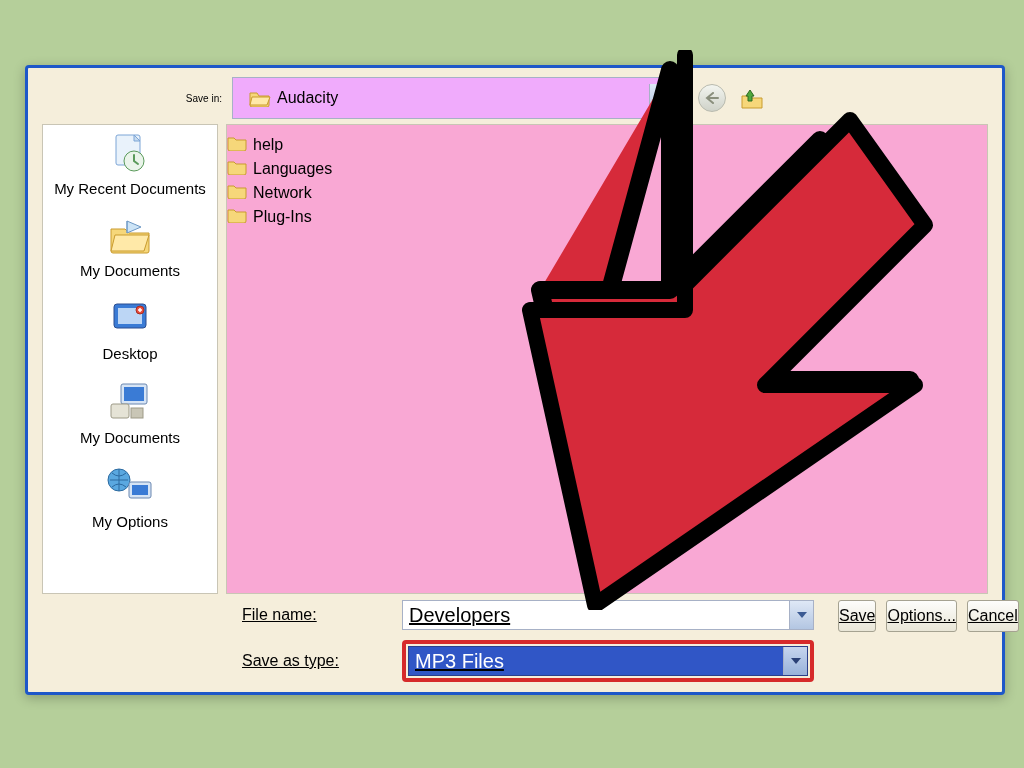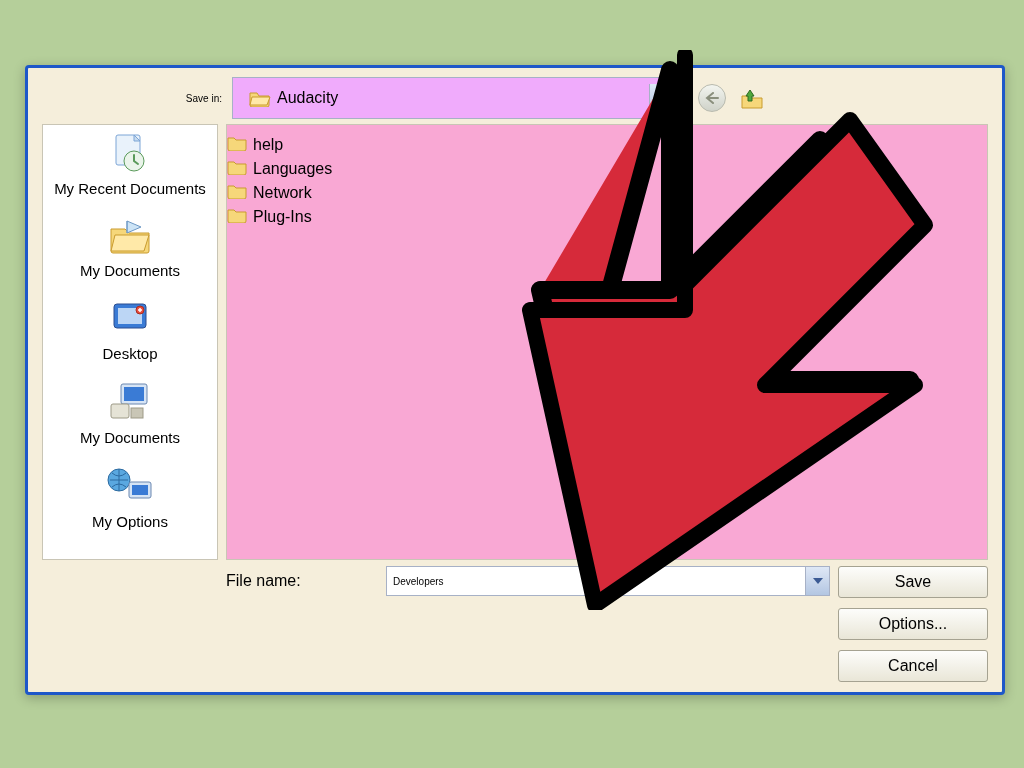--- a/index.html
+++ b/index.html
@@ -139,22 +139,23 @@
   .file-item {
     display: flex;
     align-items: center;
     gap: 6px;
     height: 24px;
     font-size: 16px;
   }
 
   .bottomrow {
     display: flex;
-    gap: 8px;
+    gap: 24px;
     margin-top: 4px;
+    text-decoration: underline;
   }
   .bottom-left { width: 176px; }
   .bottom-mid {
     flex: 1;
     display: flex;
     flex-direction: column;
     gap: 10px;
     padding-top: 2px;
   }
   .field-row {
@@ -164,40 +165,39 @@
   }
   .field-label { width: 140px; font-size: 16px; }
   .combo {
     flex: 1;
     height: 30px;
     background: #fff;
     border: 1px solid #a7b1c6;
     display: flex;
     align-items: center;
     padding-left: 6px;
-    font-size: 10px;
+    font-size: 20px;
   }
   .combo .ctext { flex:1; }
   .combo.selected {
     background: #3056c6;
     color: #fff;
   }
   .highlight-box {
     border: 4px solid #d62a2a;
     border-radius: 4px;
     padding: 2px;
     flex:1;
     display:flex;
   }
   .highlight-box .combo { border: 1px solid #2b3f8a; }
 
   .bottom-right {
     width: 150px;
     display: flex;
-    flex-direction: column;
     gap: 10px;
     padding-top: 2px;
   }
   .btn {
     height: 32px;
     background: linear-gradient(to bottom, #fdfdfb, #e9e6d7);
     border: 1px solid #a5a291;
     border-radius: 3px;
     font-size: 16px;
     display:flex; align-items:center; justify-content:center;
@@ -337,20 +337,33 @@
           <div class="field-label">File name:</div>
           <div class="combo">
             <span class="ctext">Developers</span>
             <span class="combo-arrow">
                 <svg width="10" height="6" viewBox="0 0 10 6">
                   <path d="M0 0 L5 6 L10 0 Z" fill="#3b5a93"></path>
                 </svg>
               </span>
           </div>
         </div>
+        <div class="field-row">
+          <div class="field-label">Save as type:</div>
+          <div class="highlight-box">
+            <div class="combo selected">
+              <span class="ctext">MP3 Files</span>
+              <span class="combo-arrow" style="background:linear-gradient(to bottom,#c6d5ee,#98b2da);">
+                  <svg width="10" height="6" viewBox="0 0 10 6">
+                    <path d="M0 0 L5 6 L10 0 Z" fill="#2a4076"></path>
+                  </svg>
+                </span>
+            </div>
+          </div>
+        </div>
       </div>
       <div class="bottom-right">
         <div class="btn">Save</div>
         <div class="btn">Options...</div>
         <div class="btn">Cancel</div>
       </div>
     </div>
 
   </div>
 </div>

